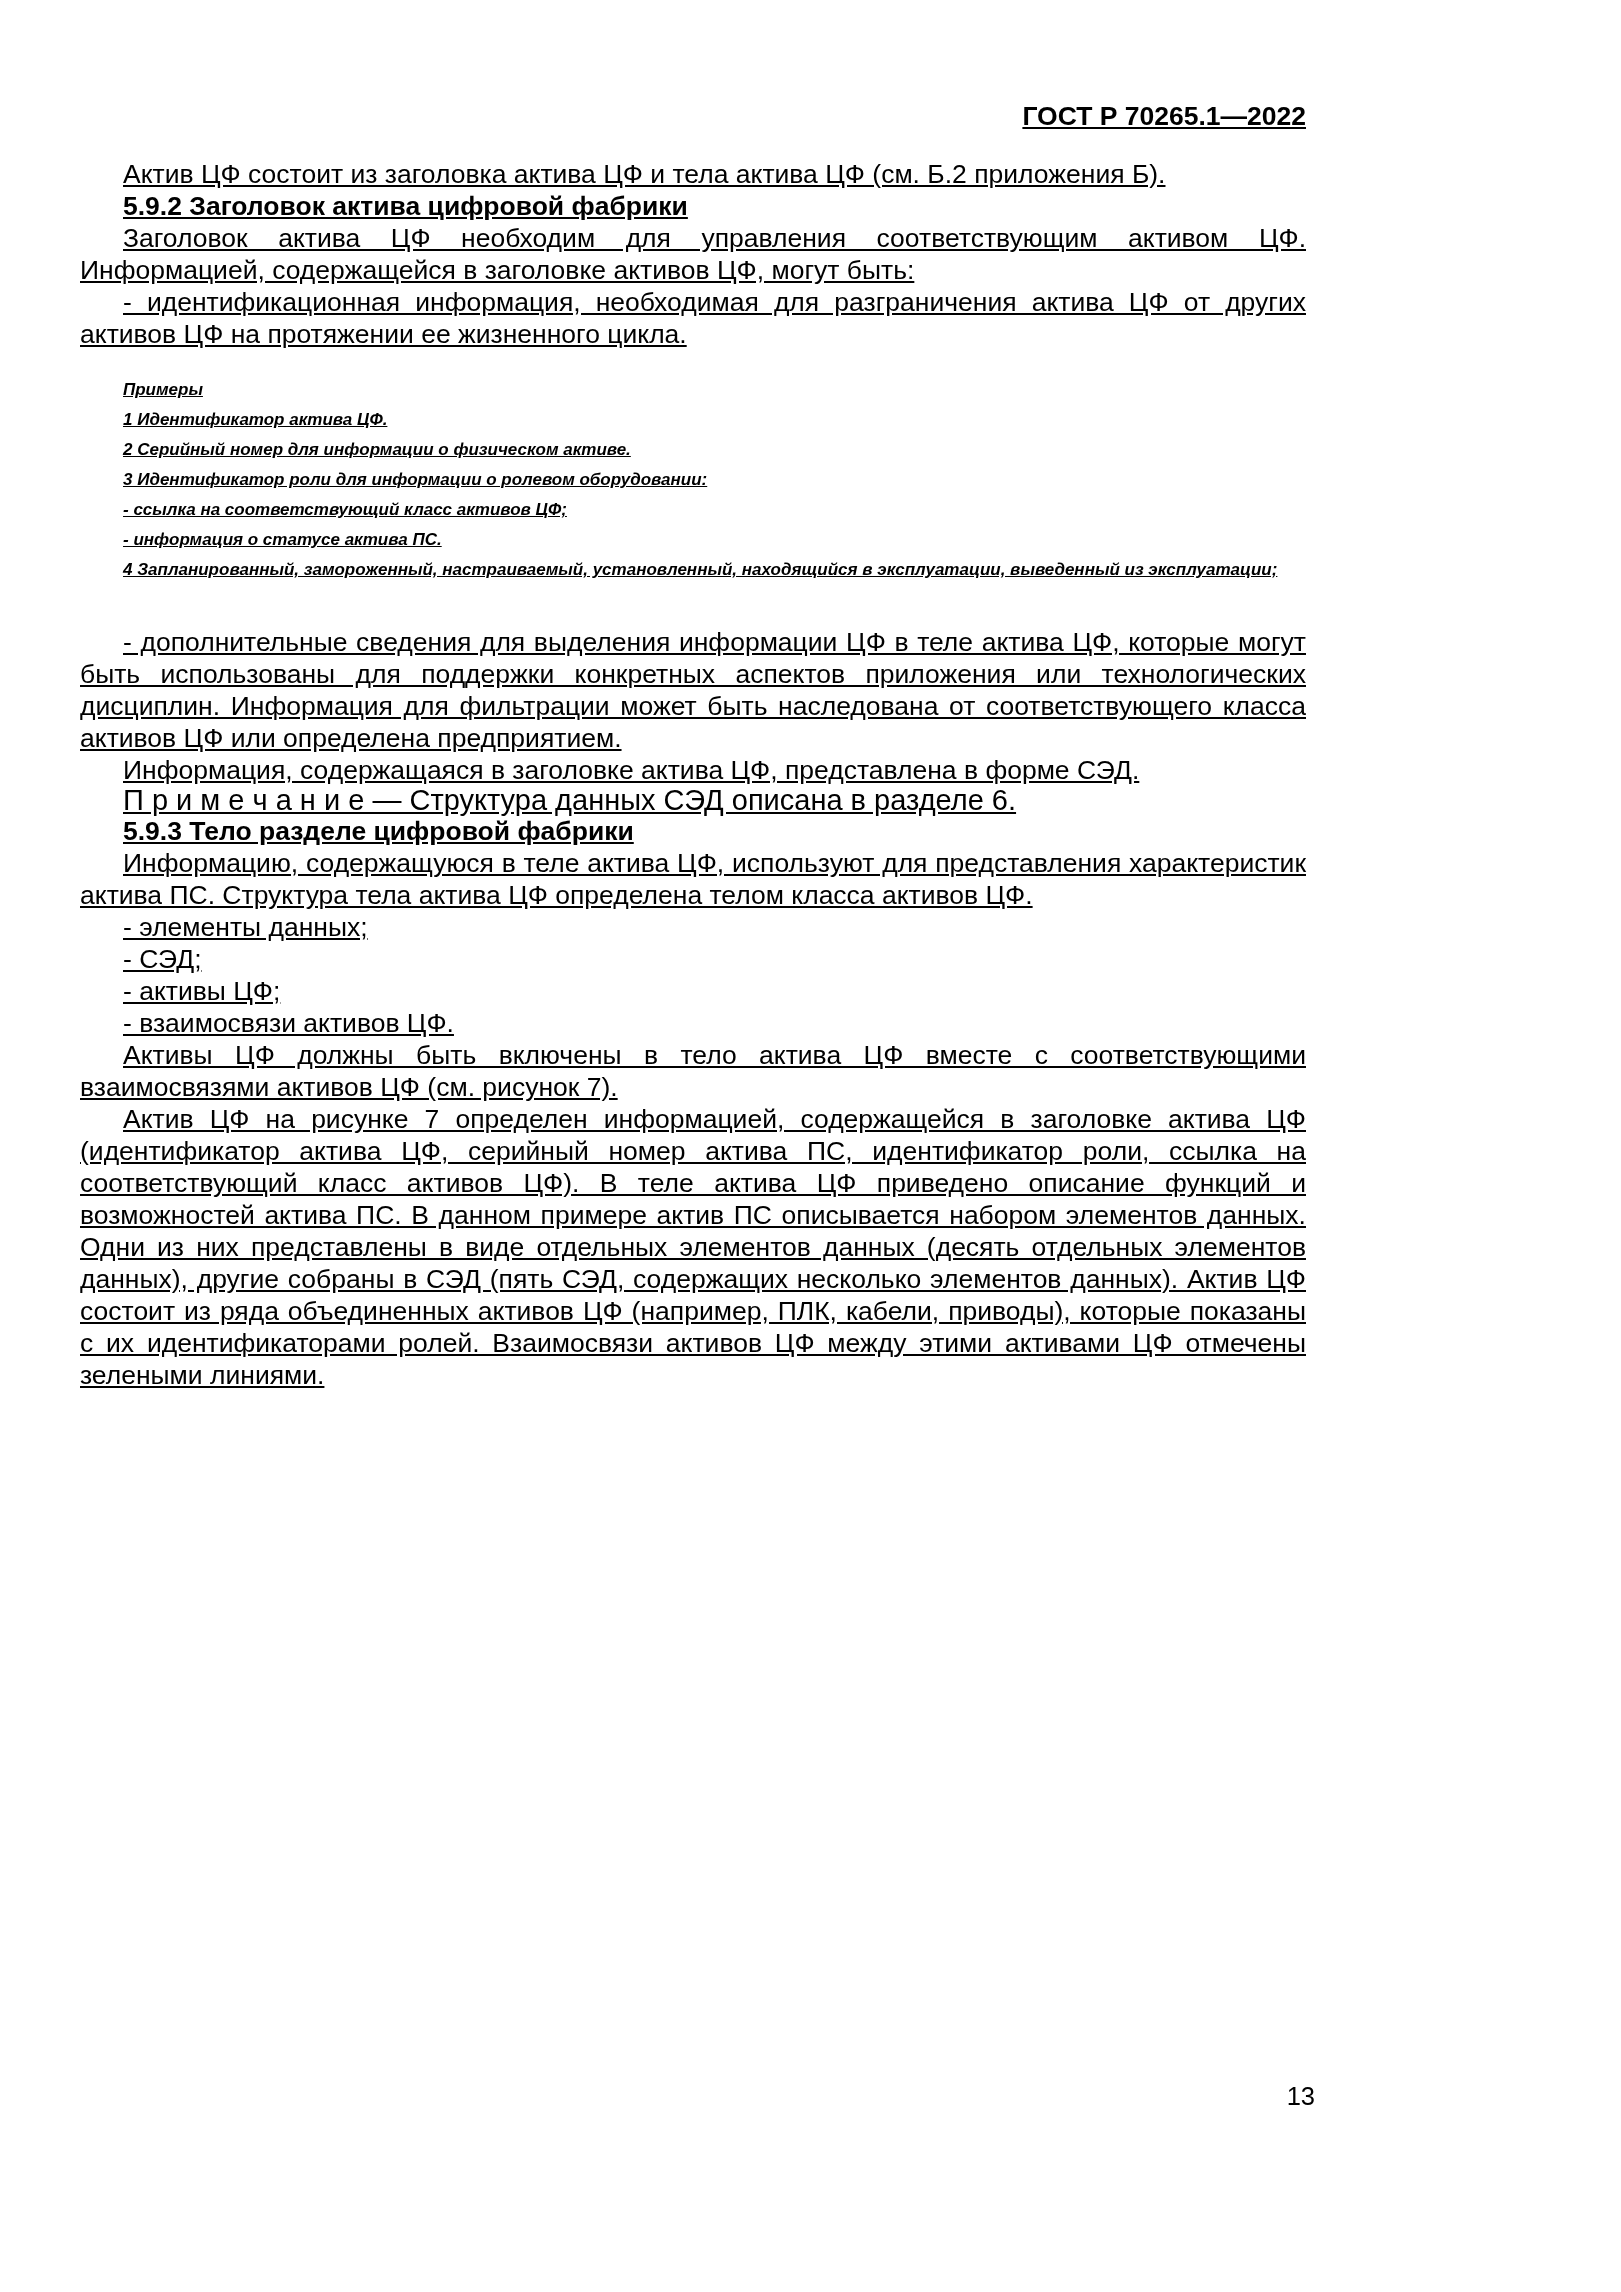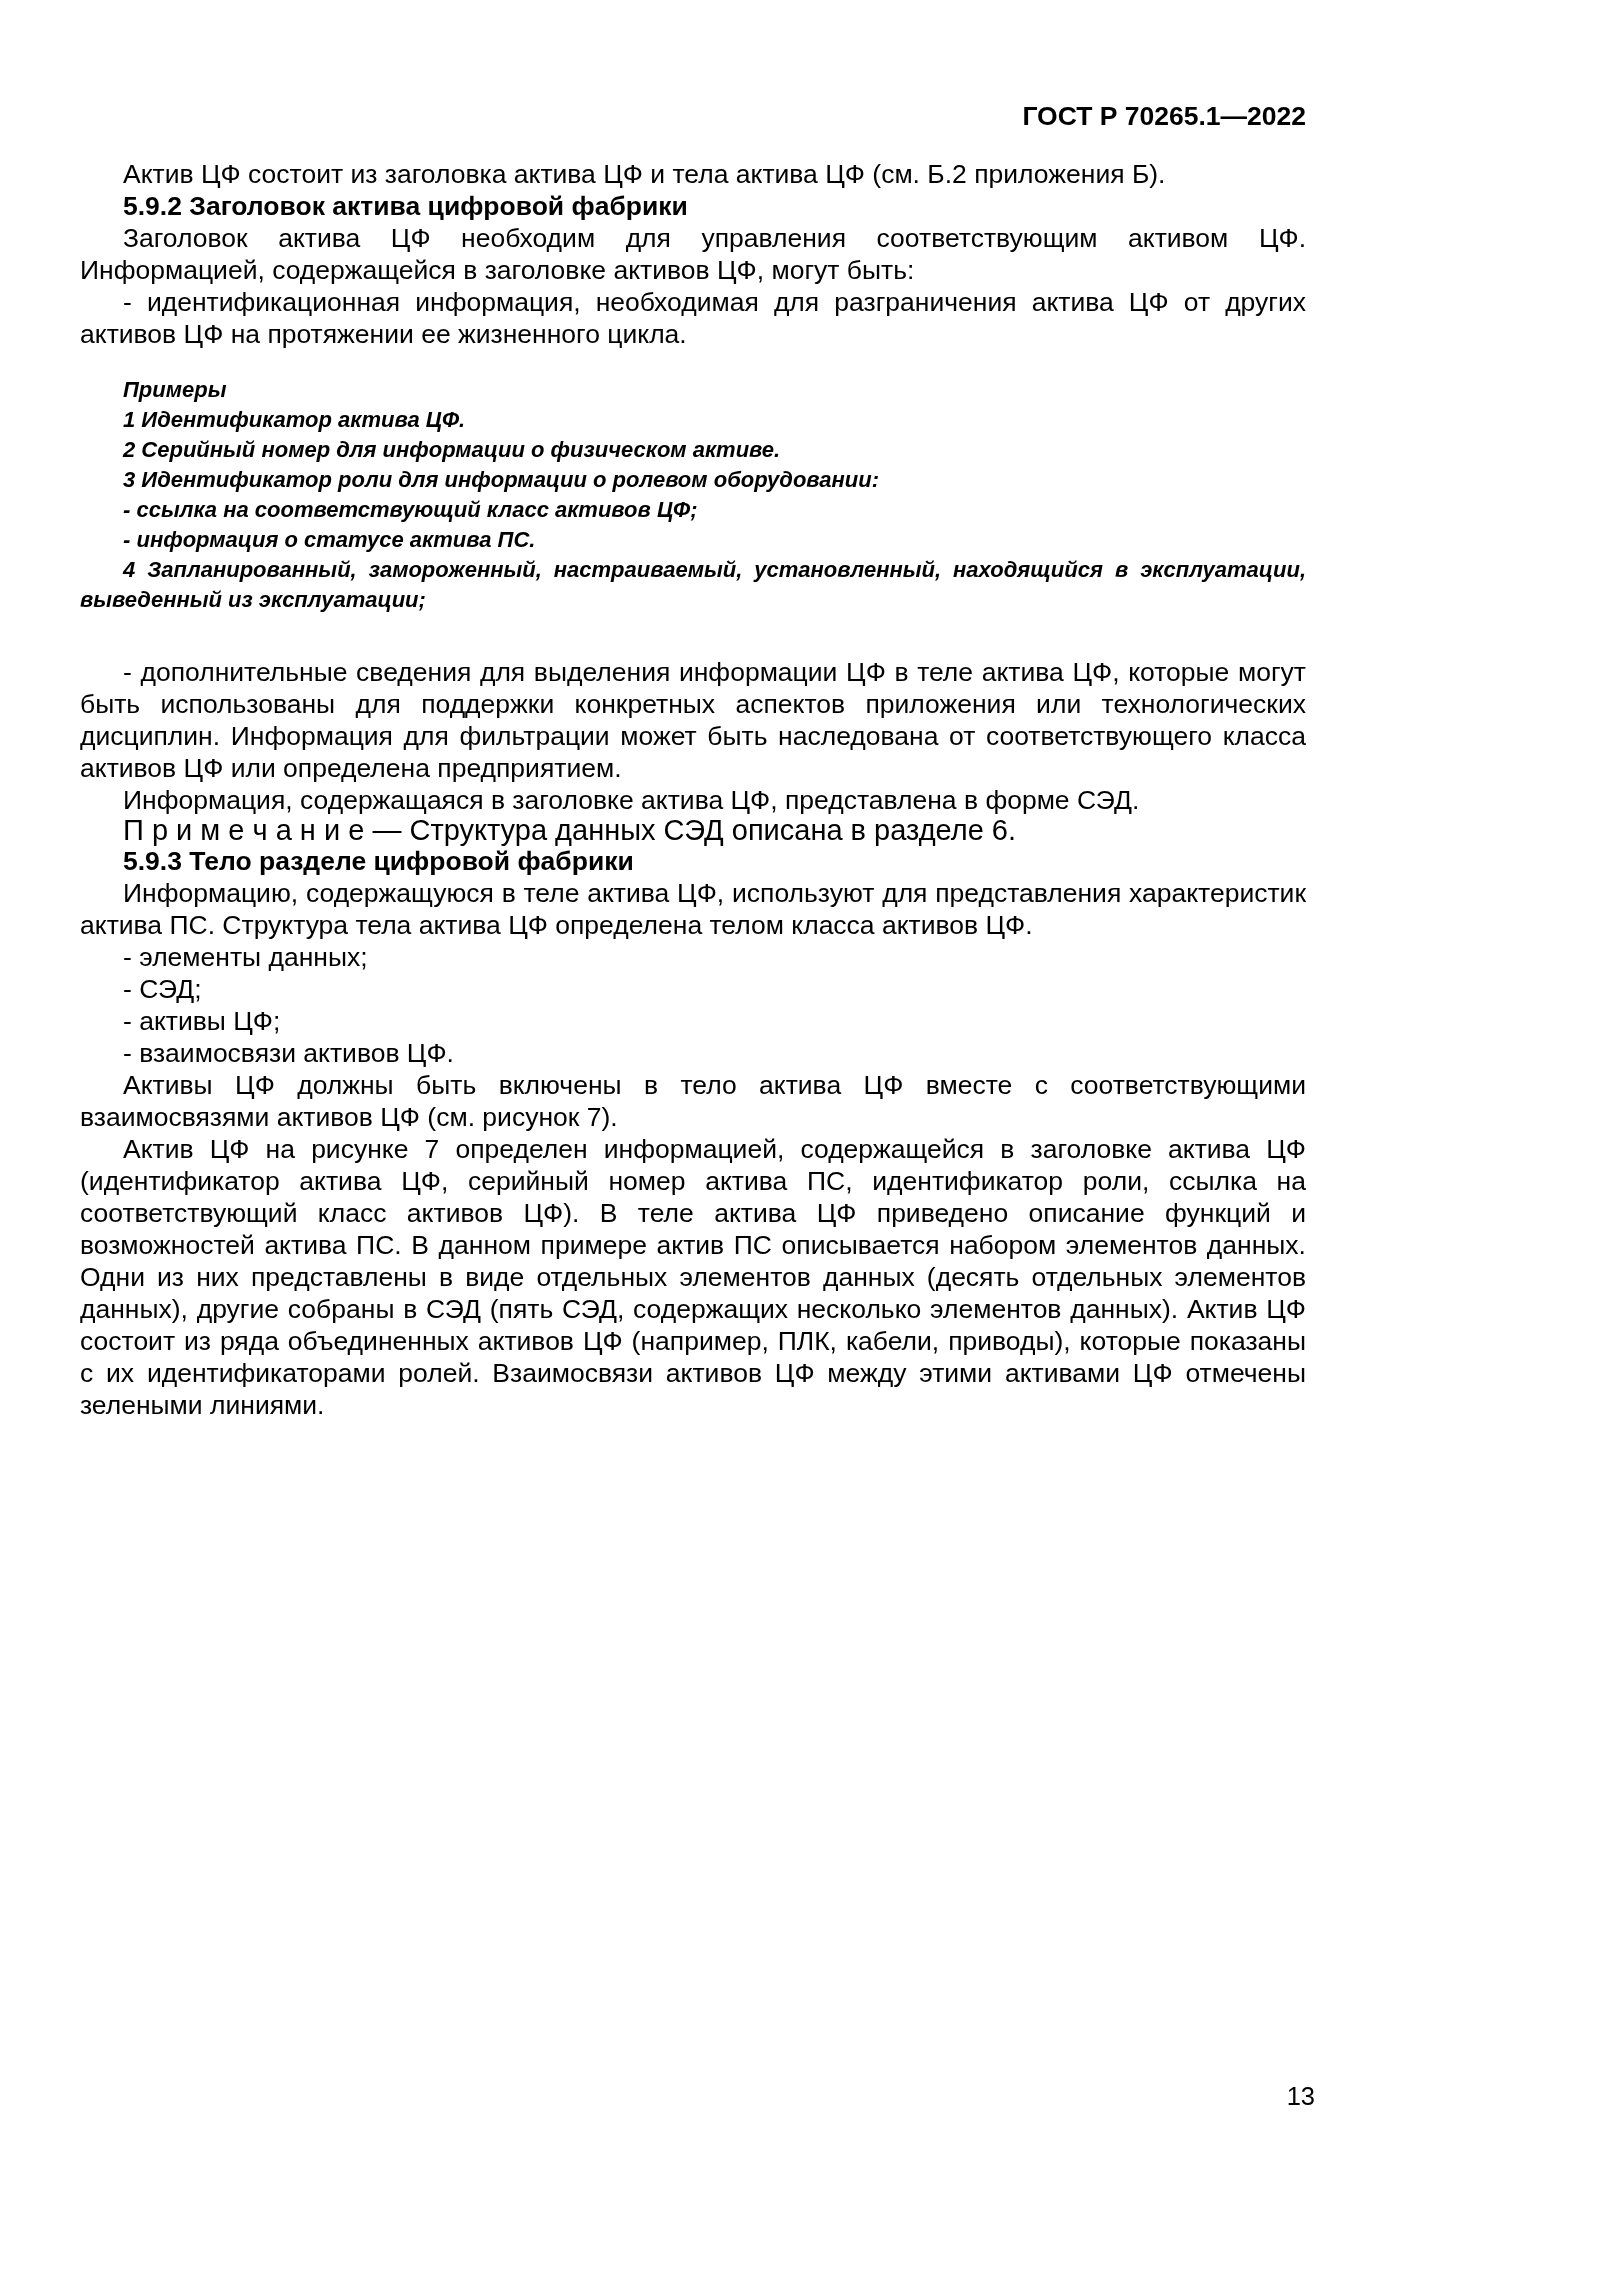--- a/index.html
+++ b/index.html
@@ -9,20 +9,21 @@
     background: #ffffff;
     font-family: "Liberation Sans", sans-serif;
     color: #000000;
   }
   .page {
     position: relative;
     width: 1477px;
     height: 2293px;
     padding: 100px 171px 0 80px;
     overflow: hidden;
+    text-decoration: underline;
   }
   .doc-header {
     text-align: right;
     font-weight: bold;
     font-size: 26.5px;
     line-height: 32px;
     margin-bottom: 25.5px;
   }
   .body-text {
     font-size: 26.5px;
@@ -32,21 +33,21 @@
   .body-text p {
     text-indent: 43px;
     margin: 0;
   }
   .heading {
     font-weight: bold;
   }
   .examples {
     font-weight: bold;
     font-style: italic;
-    font-size: 22px;
+    font-size: 17px;
     line-height: 30px;
     margin: 25.5px 0 41px 0;
   }
   .note {
     font-size: 29px;
     line-height: 29px;
     margin: 13.7px 0 13.7px 0;
   }
   .page-number {
     position: absolute;

